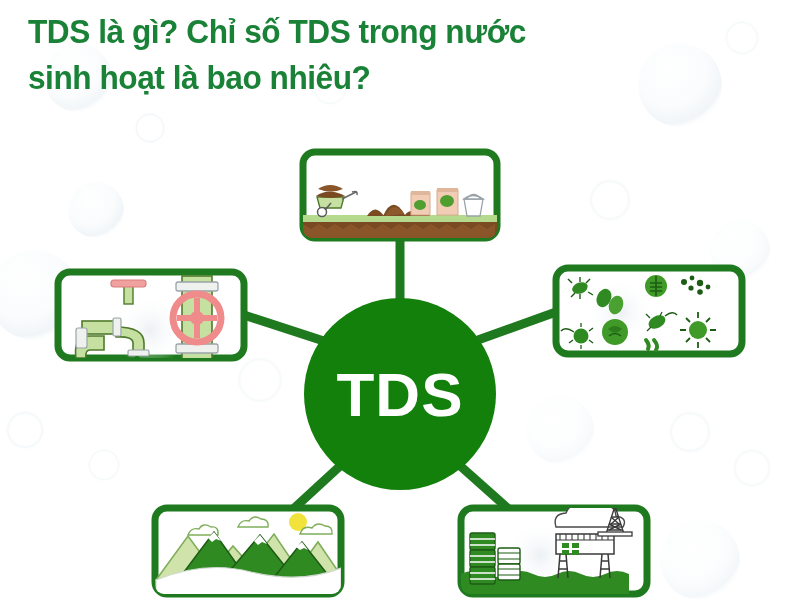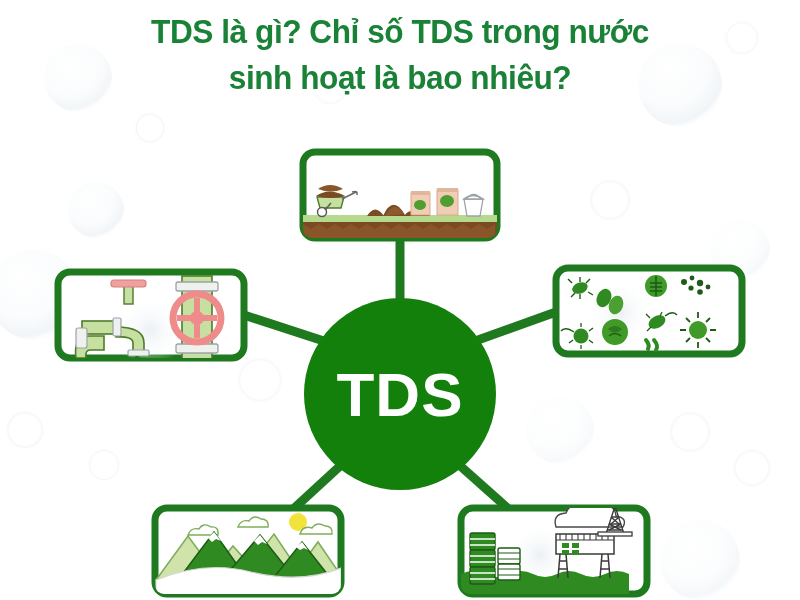--- a/index.html
+++ b/index.html
@@ -5,21 +5,21 @@
   html,body{margin:0;padding:0;}
   body{
     width:800px;height:600px;overflow:hidden;background:#ffffff;
     font-family:"Liberation Sans","DejaVu Sans",sans-serif;
     position:relative;
   }
   #stage{position:absolute;inset:0;width:800px;height:600px;}
   #bubbles{position:absolute;inset:0;width:800px;height:600px;z-index:1;pointer-events:none;}
   #infographic{position:absolute;inset:0;width:800px;height:600px;z-index:2;}
   #title-block{
-    position:absolute;left:0;top:8px;width:800px;z-index:3;text-align:center;
+    position:absolute;left:0;top:8px;width:800px;z-index:3;text-align:left;
     pointer-events:none;
   }
   .title-line{
     display:block;
     color:#1a8237;
     font-weight:bold;
     font-size:34px;
     line-height:46px;
     letter-spacing:-0.5px;
     font-family:"Liberation Sans","DejaVu Sans",sans-serif;

